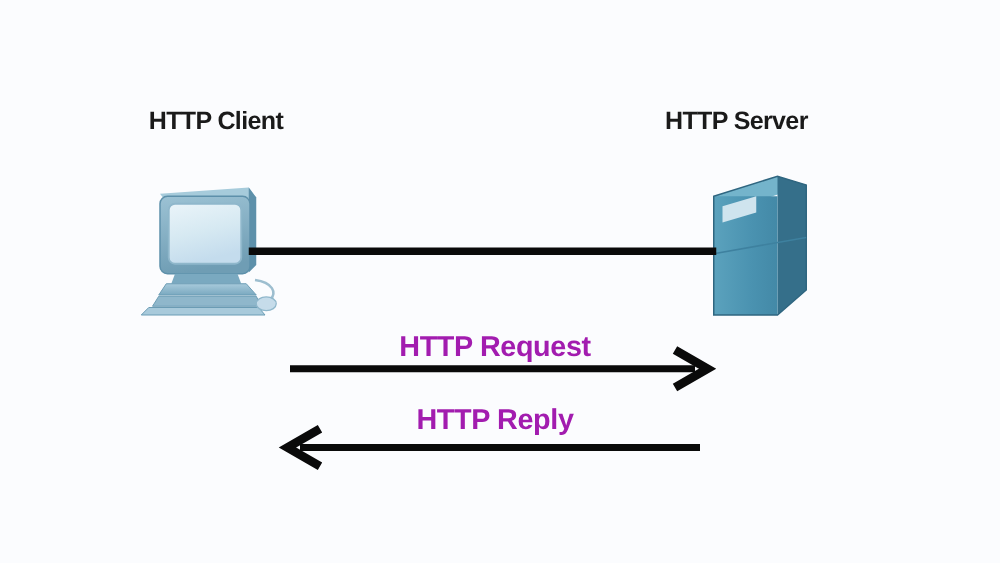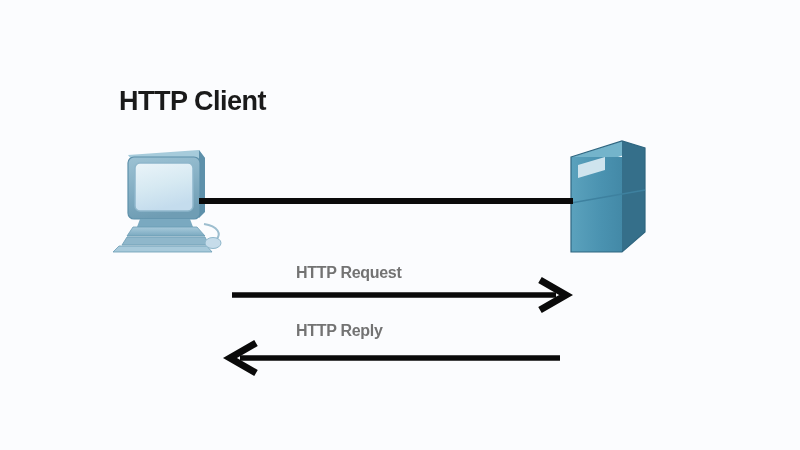--- a/index.html
+++ b/index.html
@@ -14,53 +14,54 @@
     overflow: hidden;
   }
   #diagram {
     position: relative;
     width: 800px;
     height: 450px;
   }
   .node-label {
     position: absolute;
     font-weight: bold;
-    font-size: 27px;
+    font-size: 20px;
     letter-spacing: -0.5px;
     color: #1a1a1a;
     white-space: nowrap;
   }
   #client-label { left: 119px; top: 86px; }
   #server-label { left: 532px; top: 86px; }
 
   .msg-label {
     position: absolute;
     font-weight: bold;
-    font-size: 16px;
+    font-size: 23px;
     letter-spacing: -0.3px;
-    color: #737373;
+    color: #a21caf;
     white-space: nowrap;
-    text-align: left;
+    text-align: center;
   }
   #request-label { left: 296px; top: 264px; width: 200px; }
   #reply-label   { left: 296px; top: 322px; width: 200px; }
 
   .svg-layer {
     position: absolute;
     left: 0;
     top: 0;
   }
 </style>
 </head>
 <body>
 
 <div id="diagram">
 
   <div class="node-label" id="client-label">HTTP Client</div>
 
+  <div class="node-label" id="server-label">HTTP Server</div>
 
   <div class="msg-label" id="request-label">HTTP Request</div>
 
   <div class="msg-label" id="reply-label">HTTP Reply</div>
 
   <svg class="svg-layer" width="800" height="450" viewBox="0 0 800 450">
 
     <defs>
       <linearGradient id="screenGrad" x1="0" y1="0" x2="0.3" y2="1">
         <stop offset="0%" stop-color="#eaf4f9"></stop>

